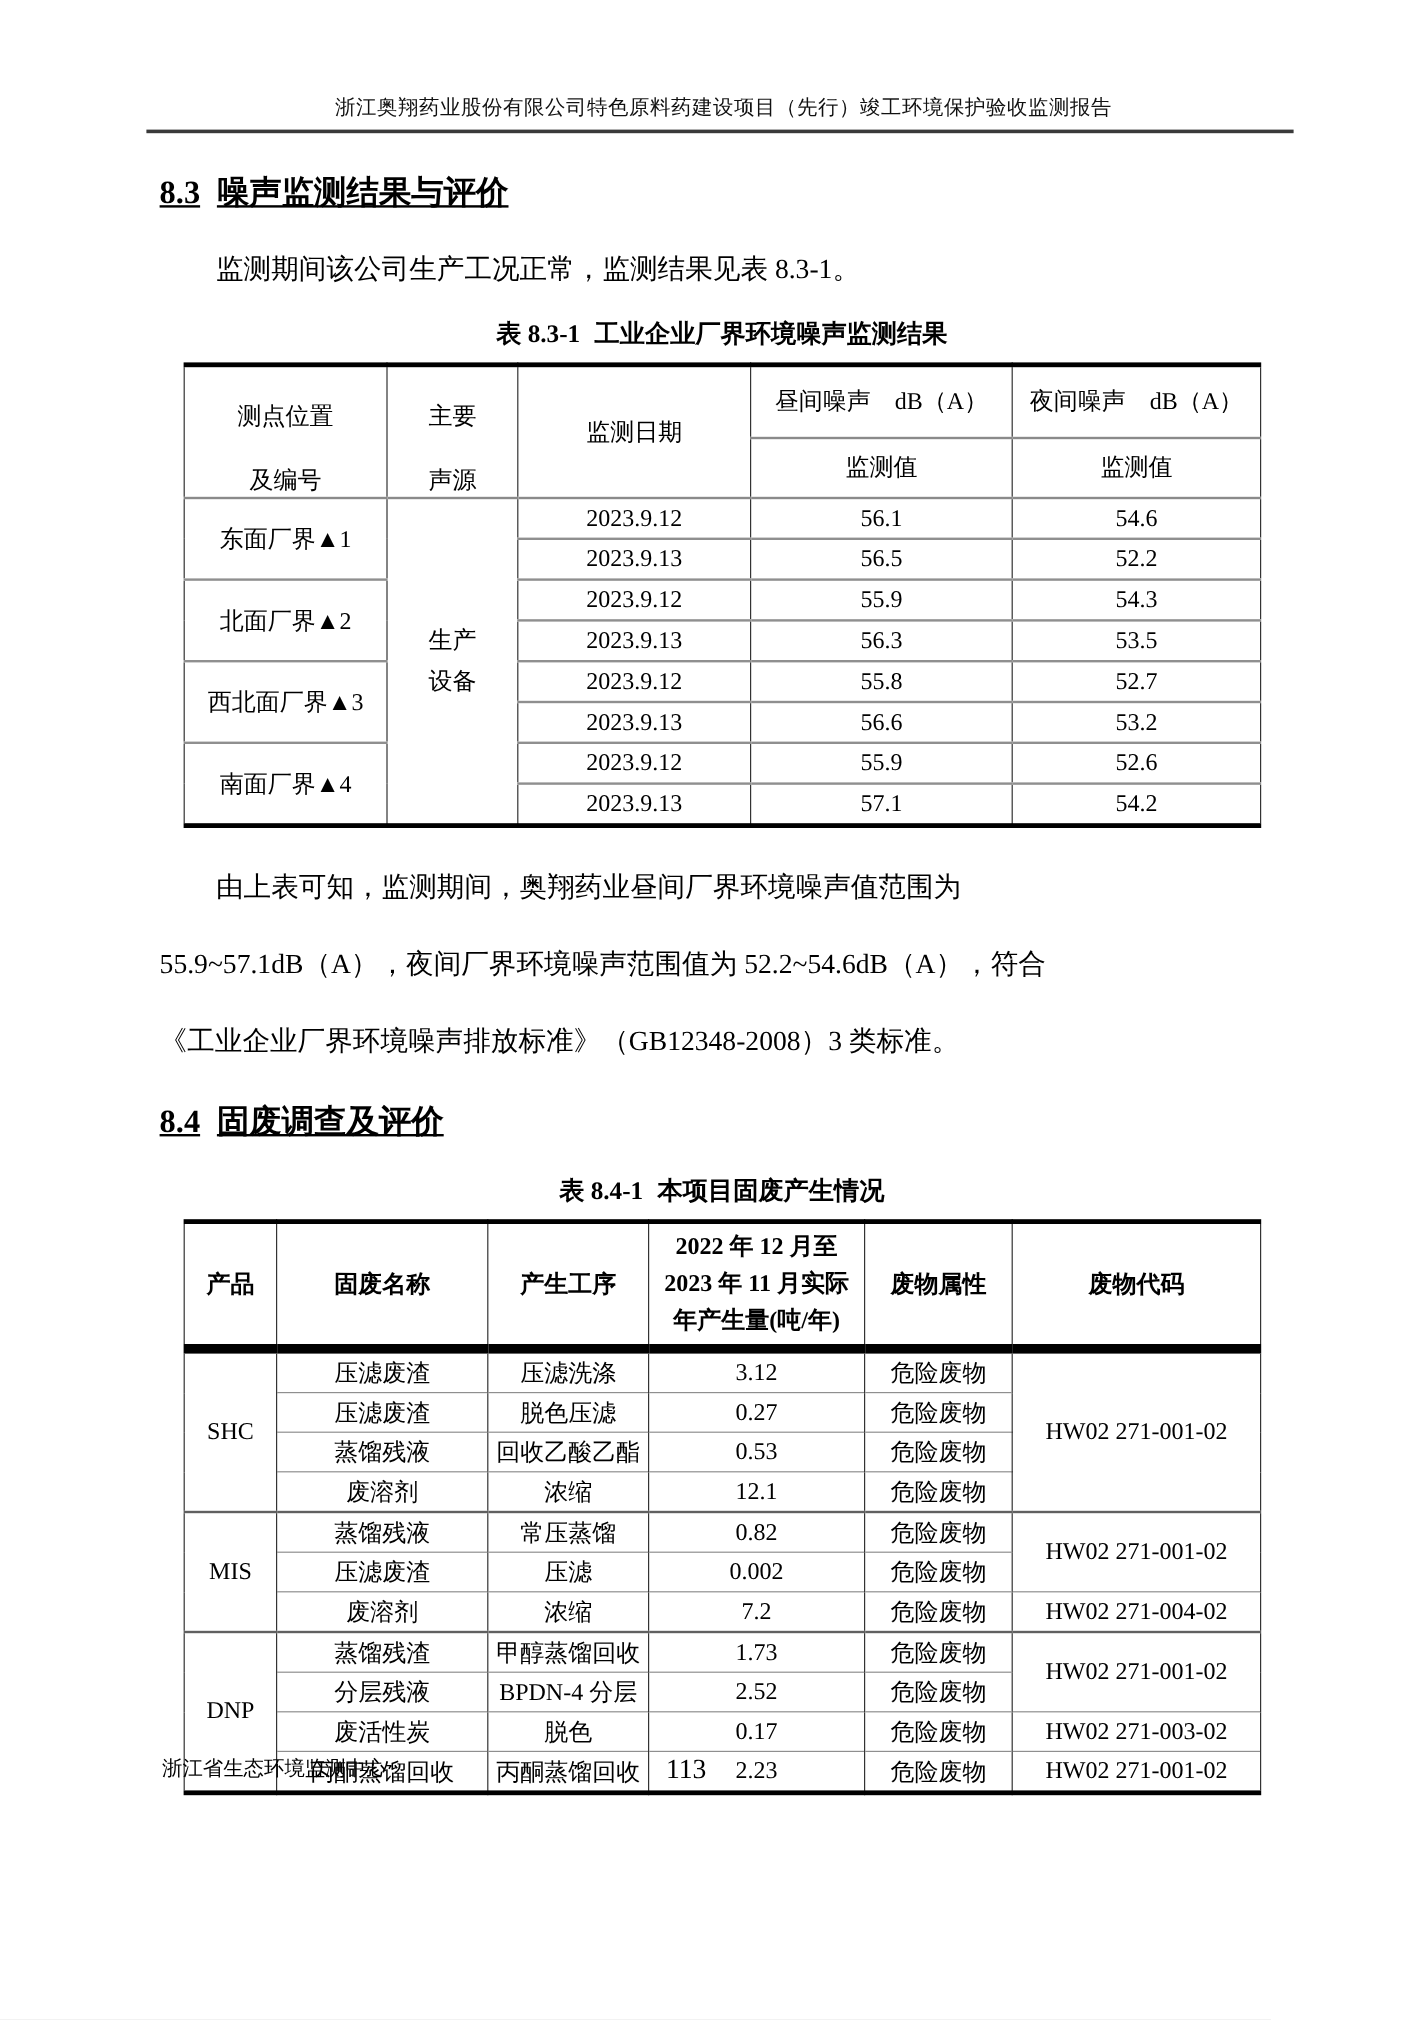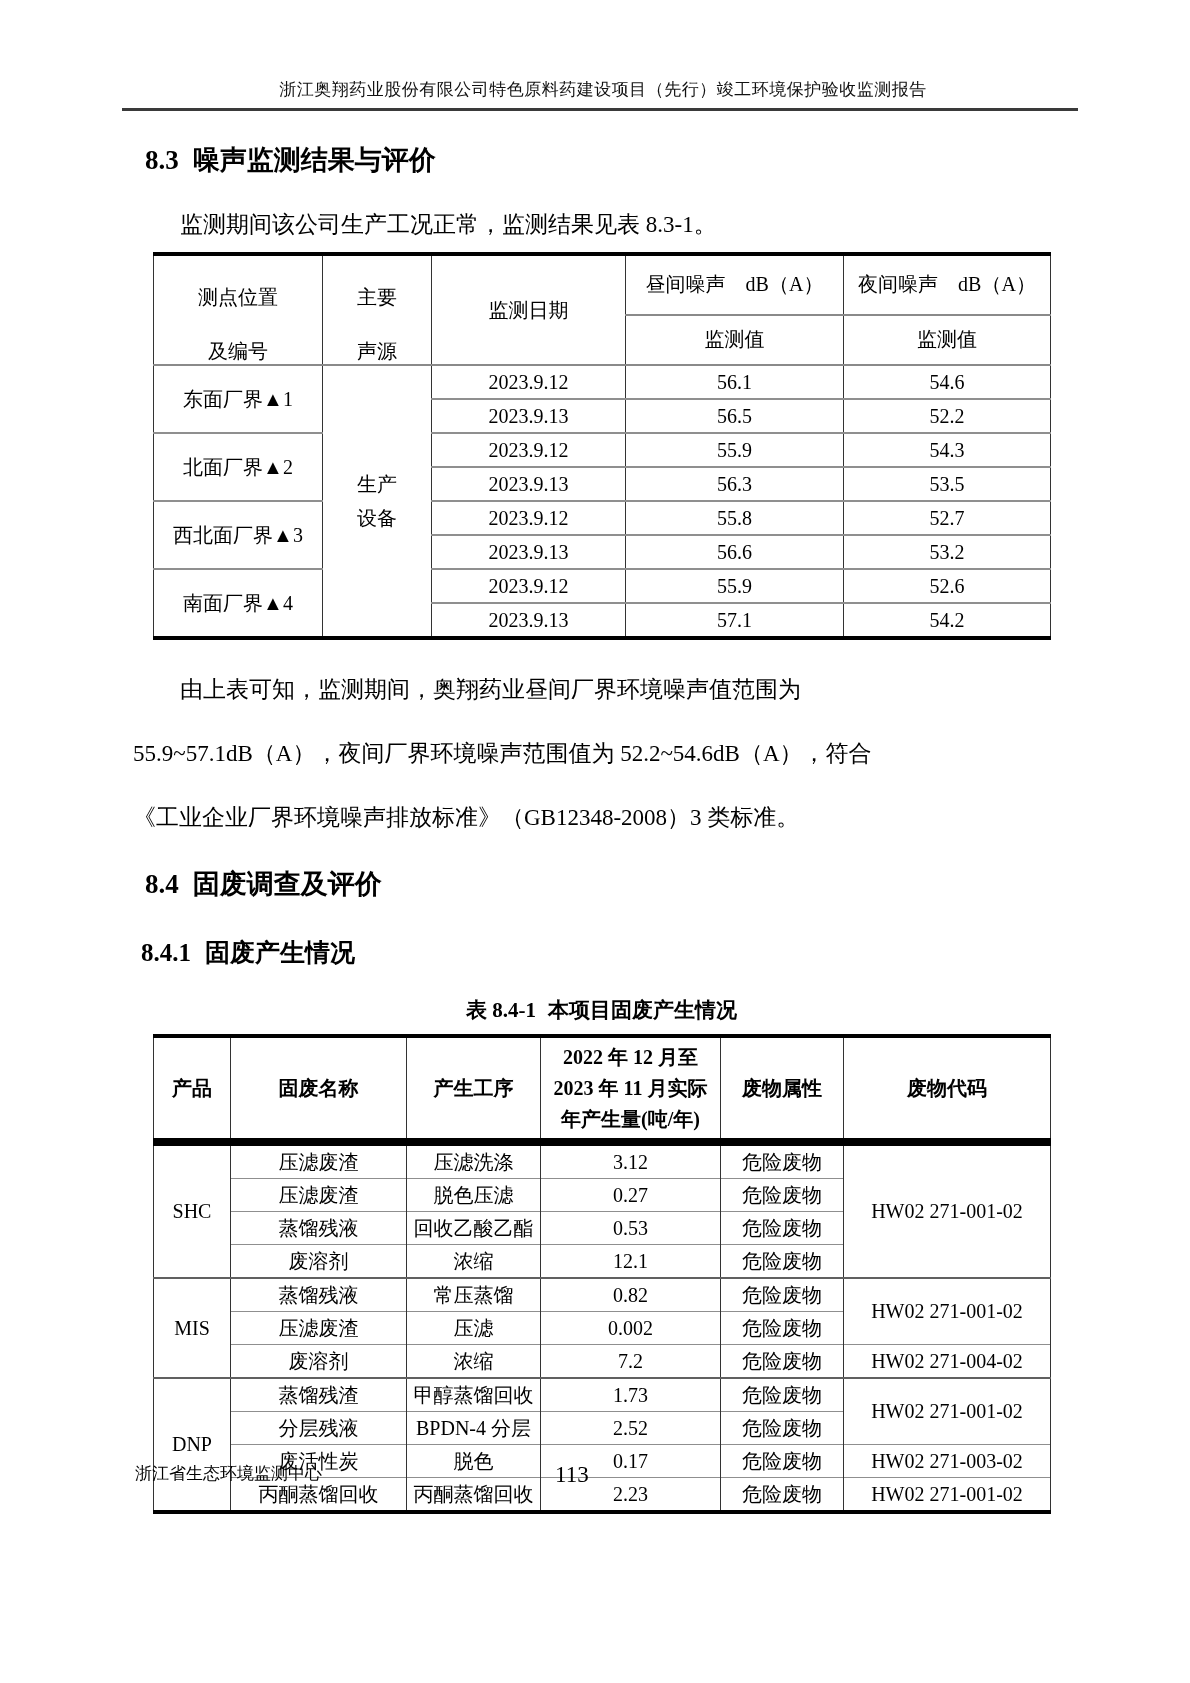--- a/index.html
+++ b/index.html
@@ -12,21 +12,21 @@
   .doc-header {
     position:absolute; top:78px; left:0; right:0;
     text-align:center; font-size:17px; letter-spacing:0.5px; color:#111;margin-left:16px;
   }
   .header-rule {
     position:absolute; top:108px; left:122px; right:112px; height:3px;
     background:#3a3a3a;
   }
   .content { position:absolute; top:128px; left:133px; width:937px; }
 
-  .h-main { font-size:27px; font-weight:bold; margin:14px 0 0 12px; line-height:36px; }
+  .h-main { font-size:27px; font-weight:bold; margin:14px 0 0 0; line-height:36px;text-decoration:underline; }
   .h-sub  { font-size:25px; font-weight:bold; margin:34px 0 0 8px; line-height:34px; }
   .h-num  { margin-right:14px; }
 
   .para { font-size:23px; line-height:34px; margin:30px 0 0 0; }
   .indent { text-indent:47px; }
   .cline { font-size:23px; line-height:64px; white-space:nowrap; }
   .concl { margin-top:18px; }
 
   .caption { text-align:center; font-size:21px; font-weight:bold; margin-top:22px; }
   .caption .cap-label { margin-right:12px; }
@@ -68,20 +68,23 @@
   <div class="header-rule"></div>
 
   <div class="content">
 
     <div class="h-main">
       <span class="h-num">8.3</span><span>噪声监测结果与评价</span>
     </div>
 
     <p class="para indent">监测期间该公司生产工况正常，监测结果见表 8.3-1。</p>
 
+    <div class="caption">
+      <span class="cap-label">表 8.3-1</span><span>工业企业厂界环境噪声监测结果</span>
+    </div>
 
     <table class="tbl tbl-noise">
       <colgroup>
         <col style="width:169px">
           <col style="width:109px">
           <col style="width:194px">
         <col style="width:218px">
           <col style="width:207px">
       </colgroup>
       <thead>
@@ -158,23 +161,20 @@
     <div class="concl">
       <div class="cline indent">由上表可知，监测期间，奥翔药业昼间厂界环境噪声值范围为</div>
       <div class="cline">55.9~57.1dB（A），夜间厂界环境噪声范围值为 52.2~54.6dB（A），符合</div>
       <div class="cline">《工业企业厂界环境噪声排放标准》（GB12348-2008）3 类标准。</div>
     </div>
 
     <div class="h-main" style="margin-top:16px">
       <span class="h-num">8.4</span><span>固废调查及评价</span>
     </div>
 
-    <div class="h-sub">
-      <span class="h-num">8.4.1</span><span>固废产生情况</span>
-    </div>
 
     <div class="caption" style="margin-top:26px">
       <span class="cap-label">表 8.4-1</span><span>本项目固废产生情况</span>
     </div>
 
     <table class="tbl tbl-waste">
       <colgroup>
         <col style="width:77px">
           <col style="width:176px">
           <col style="width:134px">

